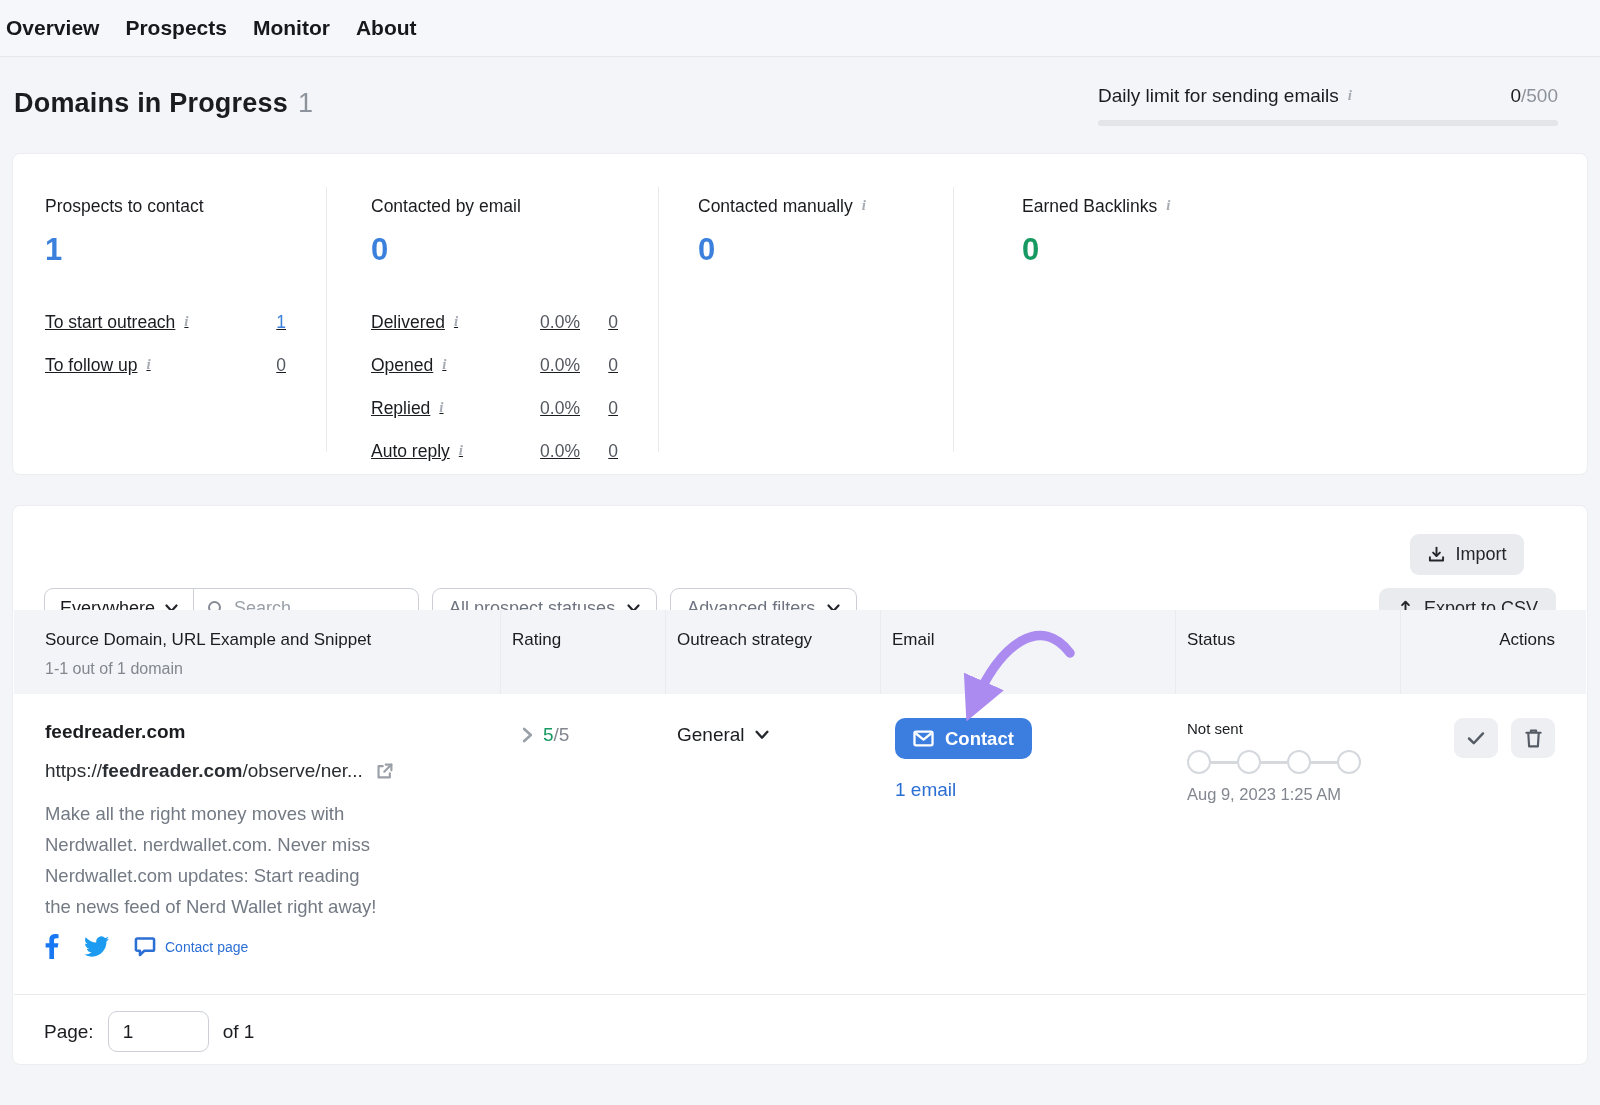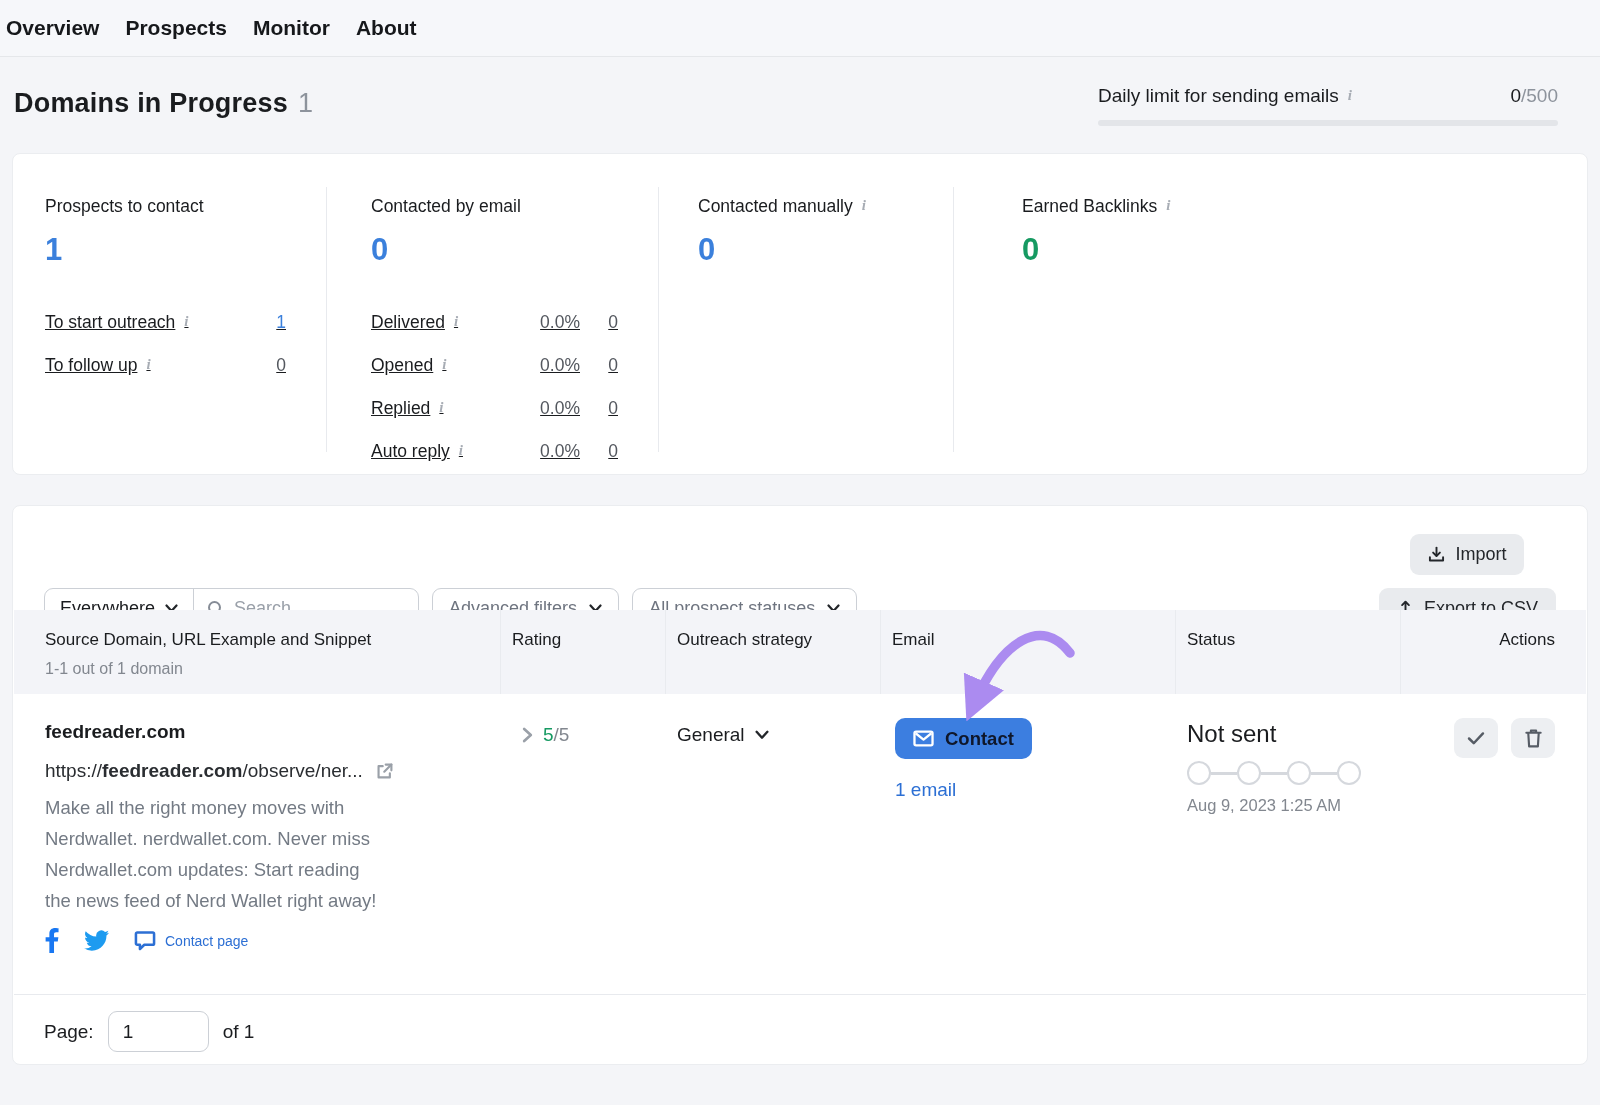--- a/index.html
+++ b/index.html
@@ -71,37 +71,37 @@
   .thead { position:absolute; left:1px; right:1px; top:104px; height:84px; background:#f3f4f8; font-size:17px; }
   .th { position:absolute; top:20px; color:#1a1c1f; }
   .th-sub { position:absolute; top:50px; left:31px; color:#82878f; font-size:16px; }
   .hsep { position:absolute; top:0; bottom:0; width:1px; background:#e9ebef; }
   .trow { position:absolute; left:1px; right:1px; top:188px; height:300px; background:#fff; }
   .cell-domain { position:absolute; left:31px; top:27px; }
   .d-name { font-size:19px; font-weight:700; }
   .d-url { margin-top:17px; font-size:19px; color:#2a2d31; display:flex; align-items:center; gap:12px; }
   .d-url b { font-weight:700; }
   .ext-icon { color:#9aa0a8; display:inline-flex; cursor:pointer; }
-  .d-snippet { margin-top:10px; font-size:18.5px; line-height:31px; color:#737a84; white-space:pre-line; }
+  .d-snippet { margin-top:16px; font-size:18.5px; line-height:31px; color:#737a84; white-space:pre-line; }
   .d-social { margin-top:12px; display:flex; align-items:center; gap:25px; }
   .link-blue { color:#2c6fd4; text-decoration:none; font-size:14px; cursor:pointer; }
   .contact-page { display:flex; align-items:center; gap:9px; }
   .cell-rating { position:absolute; left:508px; top:30px; display:flex; align-items:center; gap:10px; font-size:19px; }
   .rating-5 { color:#169a62; }
   .rating-t { color:#82878f; }
   .chev-right { color:#9aa0a8; display:inline-flex; cursor:pointer; }
   .cell-strategy { position:absolute; left:663px; top:30px; display:flex; align-items:center; gap:10px; font-size:19px; cursor:pointer; }
   .cell-email { position:absolute; left:881px; top:24px; }
   .btn-contact {
-    display:flex; align-items:center; gap:11px; background:#3c7ee0; color:#0f172a; border:none;
+    display:flex; align-items:center; gap:11px; background:#3c7ee0; color:#ffffff; border:none;
     border-radius:10px; height:41px; padding:0 18px; font-size:18.5px; font-weight:700; font-family:inherit; cursor:pointer;
   }
   .email-link { display:inline-block; margin-top:20px; font-size:19px; }
   .cell-status { position:absolute; left:1173px; top:26px; }
-  .st-text { font-size:24px; }
+  .st-text { font-size:15px; }
   .stepper { display:flex; align-items:center; margin-top:13px; }
   .step-dot { width:24px; height:24px; border-radius:50%; border:2px solid #d5d8dd; background:#fff; }
   .step-line { width:26px; height:3px; background:#d5d8dd; }
   .st-date { margin-top:11px; font-size:16.5px; color:#82878f; }
   .cell-actions { position:absolute; right:31px; top:24px; display:flex; gap:13px; }
   .btn-sq {
     width:44px; height:40px; border:none; border-radius:9px; background:#edeff2;
     display:flex; align-items:center; justify-content:center; color:#565c65; cursor:pointer;
   }
   .row-divider { position:absolute; left:1px; right:1px; top:488px; height:1px; background:#e8eaee; }
@@ -225,28 +225,28 @@
       <div class="seg2">
         <svg class="icon" width="18" height="18" viewBox="0 0 18 18">
             <circle cx="7.5" cy="7.5" r="5.5" fill="none" stroke="#868c96" stroke-width="2"></circle>
             <line x1="12" y1="12" x2="16.3" y2="16.3" stroke="#868c96" stroke-width="2" stroke-linecap="round"></line>
           </svg>
         <input type="text" placeholder="Search" style="">
       </div>
     </div>
 
     <div class="ctl dd">
-      <span>Advanced filters</span>
+      <span>All prospect statuses</span>
       <svg class="icon chev" width="13" height="9" viewBox="0 0 13 9">
           <polyline points="1.5,1.5 6.5,7 11.5,1.5" fill="none" stroke="#23262a" stroke-width="2.2" stroke-linecap="round" stroke-linejoin="round"></polyline>
         </svg>
     </div>
 
     <div class="ctl dd">
-      <span>All prospect statuses</span>
+      <span>Advanced filters</span>
       <svg class="icon chev" width="13" height="9" viewBox="0 0 13 9">
           <polyline points="1.5,1.5 6.5,7 11.5,1.5" fill="none" stroke="#23262a" stroke-width="2.2" stroke-linecap="round" stroke-linejoin="round"></polyline>
         </svg>
     </div>
 
     <div class="right-tools">
       <button class="btn-gray">
         <svg class="icon" width="17" height="17" viewBox="0 0 16 16">
             <path d="M8 1.5 V9" fill="none" stroke="#23262a" stroke-width="1.8" stroke-linecap="round"></path>
             <polyline points="4.8,6.2 8,9.4 11.2,6.2" fill="none" stroke="#23262a" stroke-width="1.8" stroke-linecap="round" stroke-linejoin="round"></polyline>

